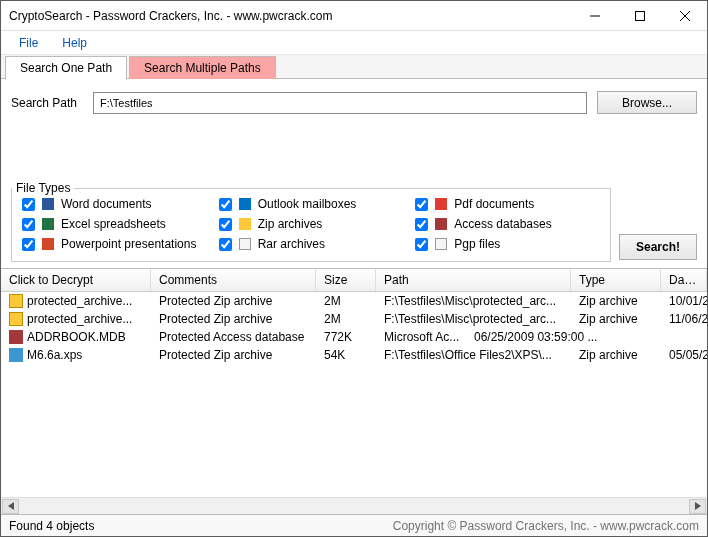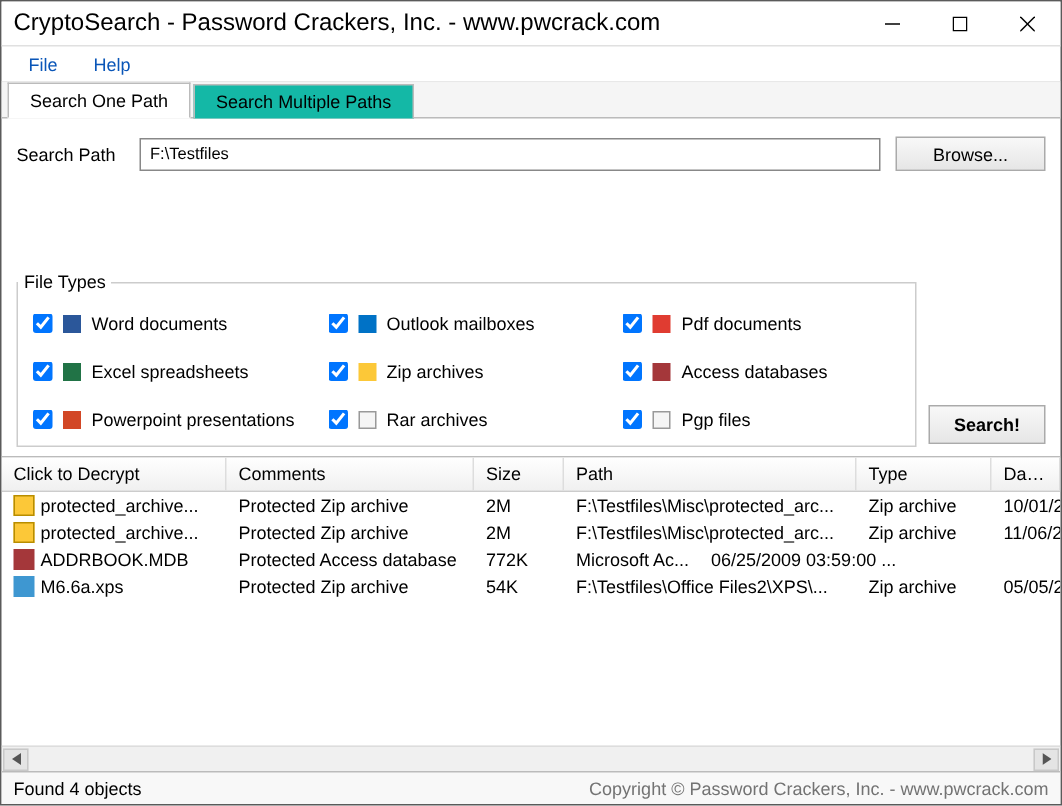--- a/index.html
+++ b/index.html
@@ -1,43 +1,43 @@
 <!DOCTYPE html>
 <html><head>
 <meta charset="utf-8">
 <style>
 * { box-sizing: border-box; margin: 0; padding: 0; font-family: 'Segoe UI', Tahoma, sans-serif; font-size: 12px; }
 body { width: 708px; height: 537px; background: #fff; border: 1px solid #5a5a5a; display: flex; flex-direction: column; overflow: hidden; }
 
 .titlebar { height: 30px; display: flex; align-items: center; justify-content: space-between; background: #fff; border-bottom: 1px solid #e0e0e0; }
-.titlebar-title { padding-left: 8px; font-size: 16px; }
+.titlebar-title { padding-left: 8px; font-size: 12px; }
 .window-controls { display: flex; height: 100%; }
 .window-btn { width: 45px; display: flex; align-items: center; justify-content: center; }
 .window-btn svg { width: 10px; height: 10px; }
 
 .menubar { height: 24px; display: flex; align-items: center; padding: 0 8px; gap: 4px; border-bottom: 1px solid #e8e8e8; }
 .menu-item { padding: 3px 10px; color: #0a56b8; }
 
-.tab-strip { height: 24px; display: flex; align-items: flex-end; background: #f5f5f5; border-bottom: 1px solid #bbb; padding-left: 4px; }
-.tab { padding: 4px 14px; border: 1px solid #bbb; border-bottom: none; margin-right: 2px; background: #14b8a6; position: relative; top: 1px; }
+.tab-strip { height: 24px; display: flex; align-items: center; background: #f5f5f5; border-bottom: 1px solid #bbb; padding-left: 4px; }
+.tab { padding: 4px 14px; border: 1px solid #bbb; border-bottom: none; margin-right: 2px; background: #fca5a5; position: relative; top: 1px; }
 .tab.active { background: #fff; border-bottom: 1px solid #fff; }
 
 .tab-panel { padding: 12px 10px 6px 10px; }
 .search-row { display: flex; align-items: center; gap: 10px; }
 .search-label { width: 72px; }
 .search-input { flex: 1; height: 22px; border: 1px solid #888; padding: 0 6px; font-size: 11px; }
 .browse-btn { width: 100px; height: 23px; background: linear-gradient(#f8f8f8,#e6e6e6); border: 1px solid #aaa; }
 
 .spacer { height: 60px; }
 
 .filetypes-row { display: flex; align-items: flex-start; padding: 0 10px 6px 10px; gap: 8px; }
 .filetypes-group { flex: 1; border: 1px solid #ccc; padding: 8px 10px 10px 10px; position: relative; margin-top: 8px; }
 .filetypes-group > .legend { position: absolute; top: -8px; left: 0; background: #fff; padding: 0 4px; }
 .ft-grid { display: grid; grid-template-columns: 1fr 1fr 1fr; gap: 6px 12px; }
-.ft-item { display: flex; align-items: flex-start; gap: 6px; margin-top: 12px; }
+.ft-item { display: flex; align-items: flex-end; gap: 6px; }
 .ft-item input { width: 13px; height: 13px; }
 .ft-icon { width: 14px; height: 14px; display: inline-flex; align-items: center; justify-content: center; }
 .search-btn { width: 78px; height: 26px; background: linear-gradient(#f8f8f8,#e6e6e6); border: 1px solid #aaa; font-weight: bold; align-self: flex-end; margin-bottom: 2px; }
 
 .results { flex: 1; border-top: 1px solid #bbb; overflow: hidden; display: flex; flex-direction: column; }
 .results-header { display: flex; background: linear-gradient(#fff,#f0f0f0); border-bottom: 1px solid #ccc; }
 .col-h { padding: 4px 8px; border-right: 1px solid #ddd; overflow: hidden; white-space: nowrap; text-overflow: ellipsis; }
 .results-body { flex: 1; overflow: hidden; }
 .row { display: flex; height: 18px; align-items: center; }
 .cell { padding: 0 8px; overflow: hidden; white-space: nowrap; text-overflow: ellipsis; display: flex; align-items: center; gap: 4px; }

